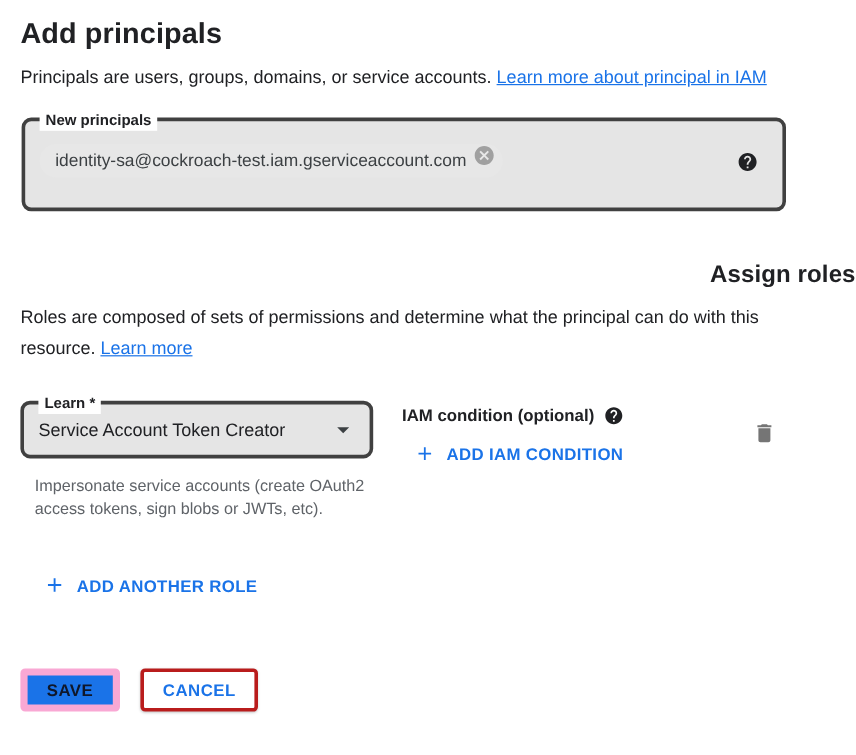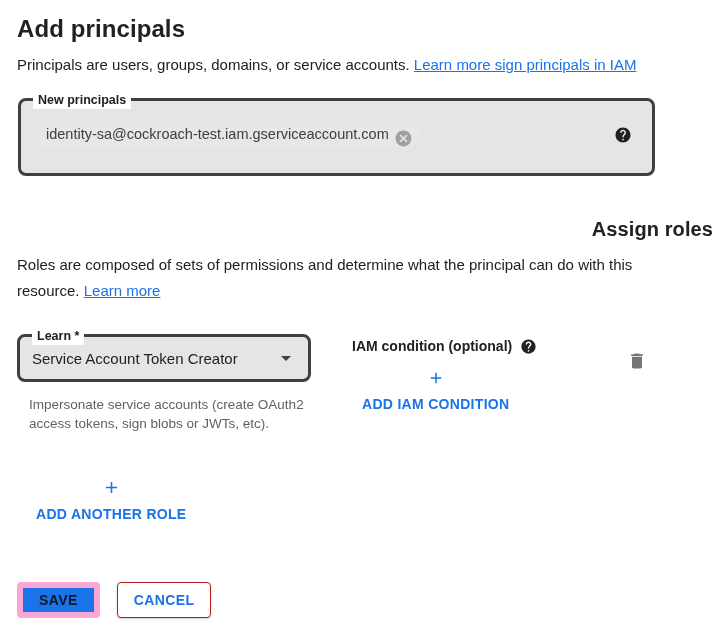--- a/index.html
+++ b/index.html
@@ -35,21 +35,21 @@
   }
 
   .principals-box {
     margin-top: 20px; margin-left: 1px;
     width: 637px; height: 78px;
     padding: 19px 14px 0 12px;
   }
   .principals-inner { display: flex; align-items: flex-start; }
 
   .chip {
-    display: inline-flex; align-items: flex-end;
+    display: inline-flex; align-items: flex-start;
     background: #e7e7e7; border-radius: 14px;
     height: 28px; padding: 0 6px 0 13px;
     max-width: 560px;
   }
   .chip-text {
     font-size: 14.5px; color: #3c4043; white-space: nowrap;
     line-height: 28px;
   }
   .chip-close { display: inline-flex; margin-left: 5px; cursor: pointer; }
 
@@ -71,59 +71,59 @@
     cursor: pointer;
   }
   .role-value { font-size: 15px; color: #202124; flex: 1; }
   .dropdown-arrow { display: inline-flex; flex: none; }
 
   .role-helper {
     margin-top: 13px; margin-left: 12px;
     width: 285px; font-size: 13.5px; line-height: 19px; color: #5f6368;
   }
 
-  .iam-col { margin-left: 40px; padding-top: 2px; }
+  .iam-col { margin-left: 23px; padding-top: 2px; }
   .iam-label-row { display: flex; align-items: center; gap: 8px; }
   .iam-label { font-size: 14px; font-weight: 700; color: #202124; line-height: 20px; }
   .iam-help { display: inline-flex; cursor: pointer; }
 
   .text-btn {
     display: inline-flex; align-items: center; gap: 9px;
     background: none; border: none; cursor: pointer;
     color: #1a73e8; font-family: inherit;
     font-size: 14px; font-weight: 700; letter-spacing: 0.3px;
-    padding: 6px 8px; border-radius: 4px; flex-direction: column;
+    padding: 6px 8px; border-radius: 4px;
   }
   .iam-col .text-btn { margin-top: 7px; margin-left: 2px; }
 
   .trash-col { margin-left: auto; margin-right: 66px; padding-top: 17px; }
   .trash-btn { background: none; border: none; cursor: pointer; padding: 0; display: inline-flex; }
 
   .add-role-btn { margin-top: 39px; margin-left: 11px; }
 
   .actions { display: flex; align-items: center; gap: 17px; margin-top: 54px; }
   .btn {
     font-family: inherit; font-size: 14px; font-weight: 700;
     letter-spacing: 0.4px; height: 36px; border-radius: 4px;
     padding: 0 16px; cursor: pointer;
   }
   .btn-primary { background: #1a73e8; color: #0f172a; border: 6px solid #f9a8d4; }
   .btn-secondary {
-    background: #ffffff; color: #1a73e8; border: 1px solid #b91c1c;
+    background: #ffffff; color: #1a73e8; border: 3px solid #b91c1c;
     box-shadow: 0 1px 2px rgba(60,64,67,0.25);
   }
 </style>
 </head>
 <body>
 
 <div class="page">
 
   <h1 class="section-title">Add principals</h1>
 
-  <p class="body-text"><span>Principals are users, groups, domains, or service accounts. </span><a class="link">Learn more sign principals in IAM</a></p>
+  <p class="body-text"><span>Principals are users, groups, domains, or service accounts. </span><a class="link">Learn more about principal in IAM</a></p>
 
   <div class="outlined-field principals-box">
     <span class="field-label">New principals</span>
     <div class="principals-inner">
       <div class="chip">
         <span class="chip-text">identity-sa@cockroach-test.iam.gserviceaccount.com</span>
         <span class="chip-close">
           <svg width="19" height="19" viewBox="0 0 24 24">
               <path fill="#a0a0a0" d="M12 2C6.47 2 2 6.47 2 12s4.47 10 10 10 10-4.47 10-10S17.53 2 12 2zm5 13.59L15.59 17 12 13.41 8.41 17 7 15.59 10.59 12 7 8.41 8.41 7 12 10.59 15.59 7 17 8.41 13.41 12 17 15.59z"></path>
             </svg>

